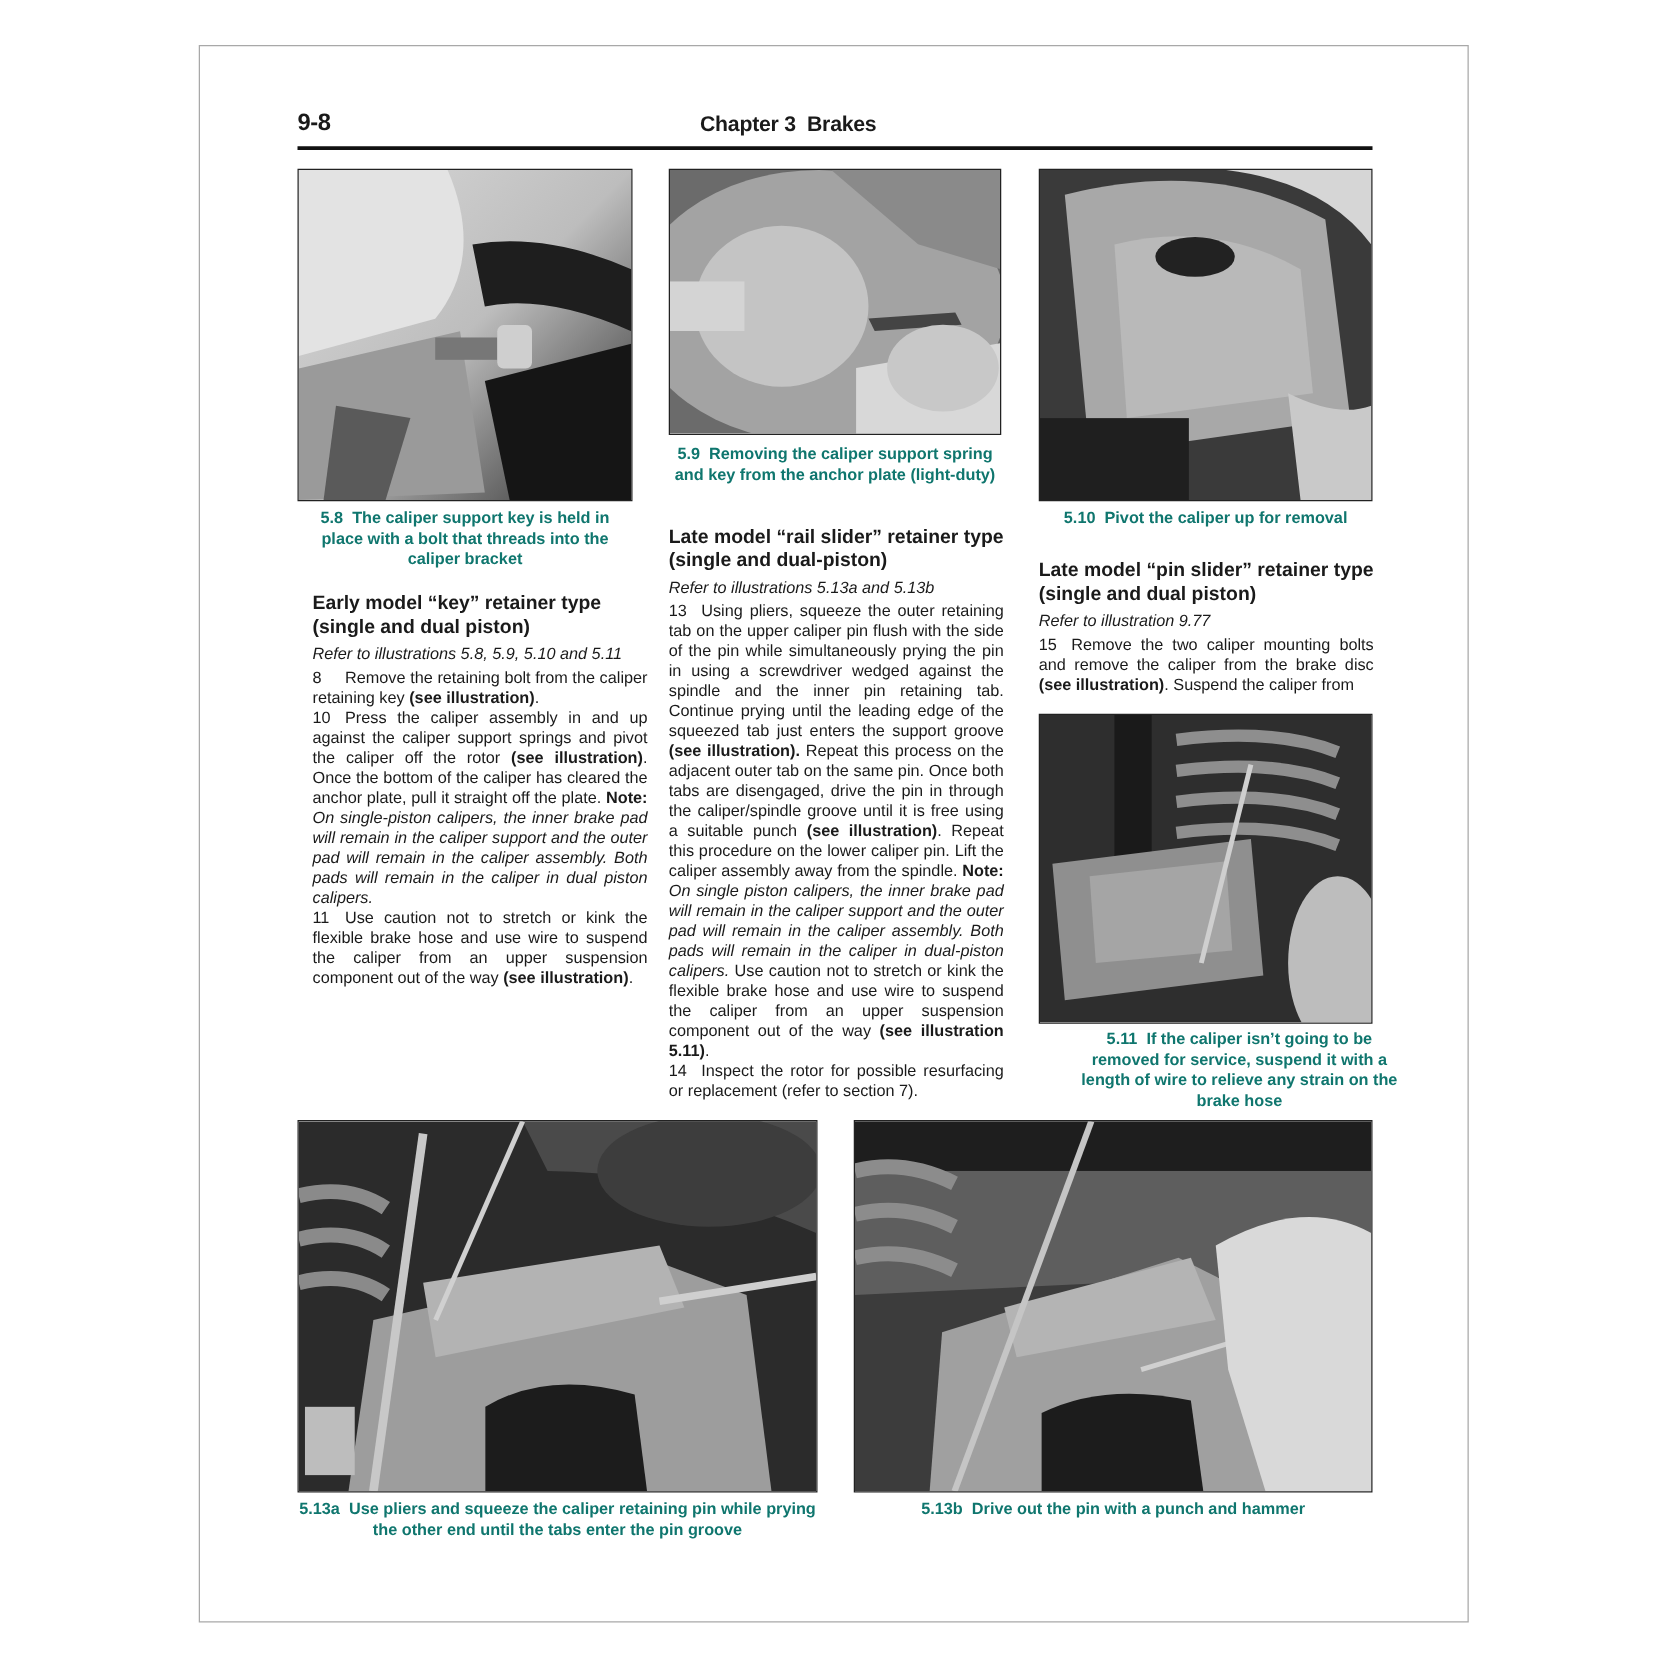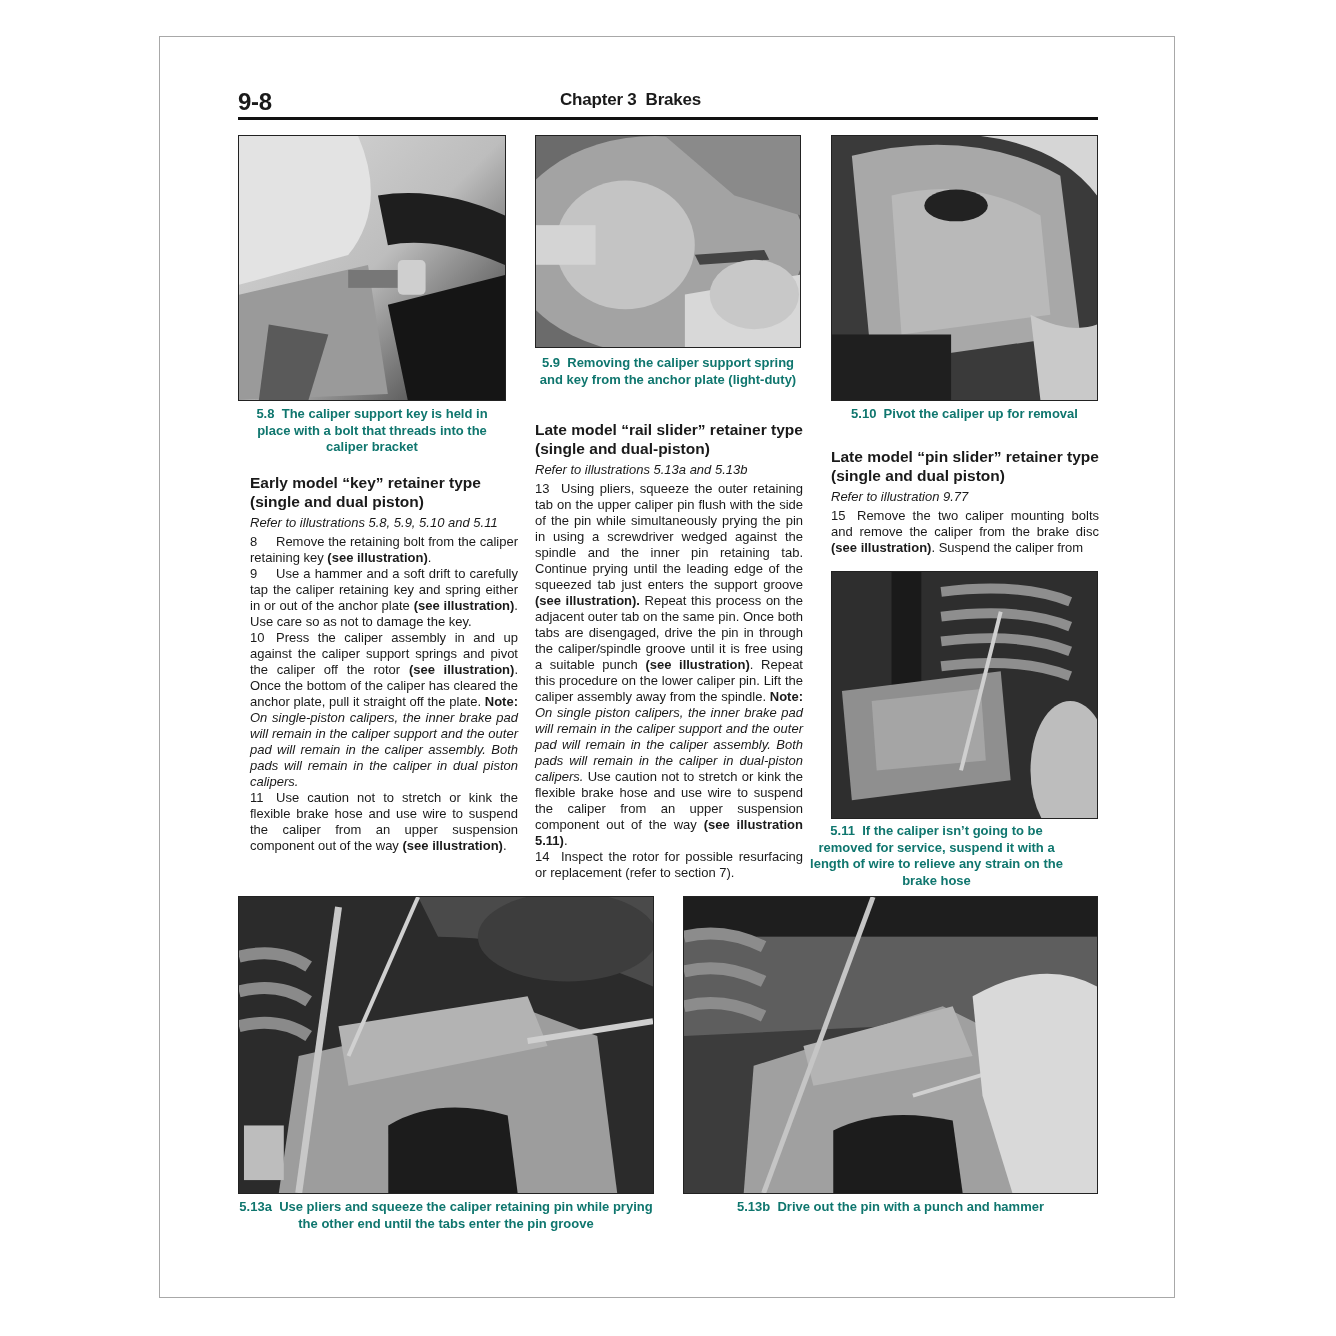--- a/index.html
+++ b/index.html
@@ -1,21 +1,21 @@
 <!DOCTYPE html>
 <html><head>
   <meta charset="utf-8">
   <style>
     html, body { margin: 0; padding: 0; background: #ffffff; }
     body { width: 1336px; height: 1336px; position: relative; overflow: hidden;
            font-family: "Liberation Sans", sans-serif; color: #1a1a1a; }
     .frame { position: absolute; left: 159px; top: 36px; width: 1016px; height: 1262px;
              border: 1px solid #a8a8a8; box-sizing: border-box; background: #fff; }
     .abs { position: absolute; }
-    .page-num { left: 238px; top: 88px; font-size: 24px; font-weight: bold; letter-spacing: -0.3px; }
+    .page-num { left: 238px; top: 88px; font-size: 19px; font-weight: bold; letter-spacing: -0.3px; }
     .chapter { left: 560px; width: 360px; top: 90px; font-size: 17px; font-weight: bold;
                text-align: left; letter-spacing: -0.2px; }
     .chapter .gap { display: inline-block; width: 9px; }
     .rule { left: 238px; top: 117px; width: 860px; height: 3px; background: #111; }
     .photo { position: absolute; box-sizing: border-box; border: 1px solid #222; overflow: hidden; }
     .photo svg { display: block; width: 100%; height: 100%; }
     .caption { position: absolute; font-size: 13px; font-weight: bold; text-align: center;
                line-height: 16.5px; color: #0f766e; }
     .caption.narrow { font-family: "Liberation Sans", sans-serif; font-stretch: condensed; }
     .col { position: absolute; width: 268px; font-size: 13px; line-height: 16px; text-align: justify; }
@@ -100,29 +100,28 @@
         <path d="M110 45 Q190 35 240 55"></path>
       <path d="M110 70 Q190 60 240 80"></path>
         <path d="M110 95 Q190 85 240 105"></path>
     </g>
     <path d="M10 120 L170 100 L180 210 L20 230 Z" fill="#8f8f8f"></path>
     <path d="M40 130 L150 118 L155 190 L45 200 Z" fill="#a5a5a5"></path>
     <line x1="170" y1="40" x2="130" y2="200" stroke="#cfcfcf" stroke-width="4"></line>
     <ellipse cx="240" cy="200" rx="40" ry="70" fill="#bdbdbd"></ellipse>
   </svg>
 </div>
-<div class="caption" style="left:803px;top:823px;width:267px;">
+<div class="caption" style="left:858px;top:823px;width:267px;">
   <span>5.11</span>&nbsp; <span>If the caliper isn’t going to be removed for service, suspend it with a length of wire to relieve any strain on the brake hose</span>
 </div>
 
 <div class="col" style="left:250px;top:473px;">
   <h2>Early model “key” retainer type (single and dual piston)</h2>
   <div class="ref">Refer to illustrations 5.8, 5.9, 5.10 and 5.11</div>
   <p><span class="num">8</span><span>Remove the retaining bolt from the caliper retaining key</span> <b>(see illustration)</b><span>.</span></p>
-  <p><span class="num">9</span><span>Use a hammer and a soft drift to carefully tap the caliper retaining key and spring either in or out of the anchor plate</span> <b>(see illustration)</b><span>. Use care so as not to damage the key.</span></p>
   <p><span class="num">10</span><span>Press the caliper assembly in and up against the caliper support springs and pivot the caliper off the rotor</span> <b>(see illustration)</b><span>. Once the bottom of the caliper has cleared the anchor plate, pull it straight off the plate.</span> <b>Note:</b> <i>On single-piston calipers, the inner brake pad will remain in the caliper support and the outer pad will remain in the caliper assembly. Both pads will remain in the caliper in dual piston calipers.</i></p>
   <p><span class="num">11</span><span>Use caution not to stretch or kink the flexible brake hose and use wire to suspend the caliper from an upper suspension component out of the way</span> <b>(see illustration)</b><span>.</span></p>
 </div>
 
 <div class="col" style="left:535px;top:420px;">
   <h2>Late model “rail slider” retainer type (single and dual-piston)</h2>
   <div class="ref">Refer to illustrations 5.13a and 5.13b</div>
   <p><span class="num">13</span><span>Using pliers, squeeze the outer retaining tab on the upper caliper pin flush with the side of the pin while simultaneously prying the pin in using a screwdriver wedged against the spindle and the inner pin retaining tab. Continue prying until the leading edge of the squeezed tab just enters the support groove</span> <b>(see illustration).</b> <span>Repeat this process on the adjacent outer tab on the same pin. Once both tabs are disengaged, drive the pin in through the caliper/spindle groove until it is free using a suitable punch</span> <b>(see illustration)</b><span>. Repeat this procedure on the lower caliper pin. Lift the caliper assembly away from the spindle.</span> <b>Note:</b> <i>On single piston calipers, the inner brake pad will remain in the caliper support and the outer pad will remain in the caliper assembly. Both pads will remain in the caliper in dual-piston calipers.</i> <span>Use caution not to stretch or kink the flexible brake hose and use wire to suspend the caliper from an upper suspension component out of the way</span> <b>(see illustration 5.11)</b><span>.</span></p>
   <p><span class="num">14</span><span>Inspect the rotor for possible resurfacing or replacement (refer to section 7).</span></p>
 </div>

